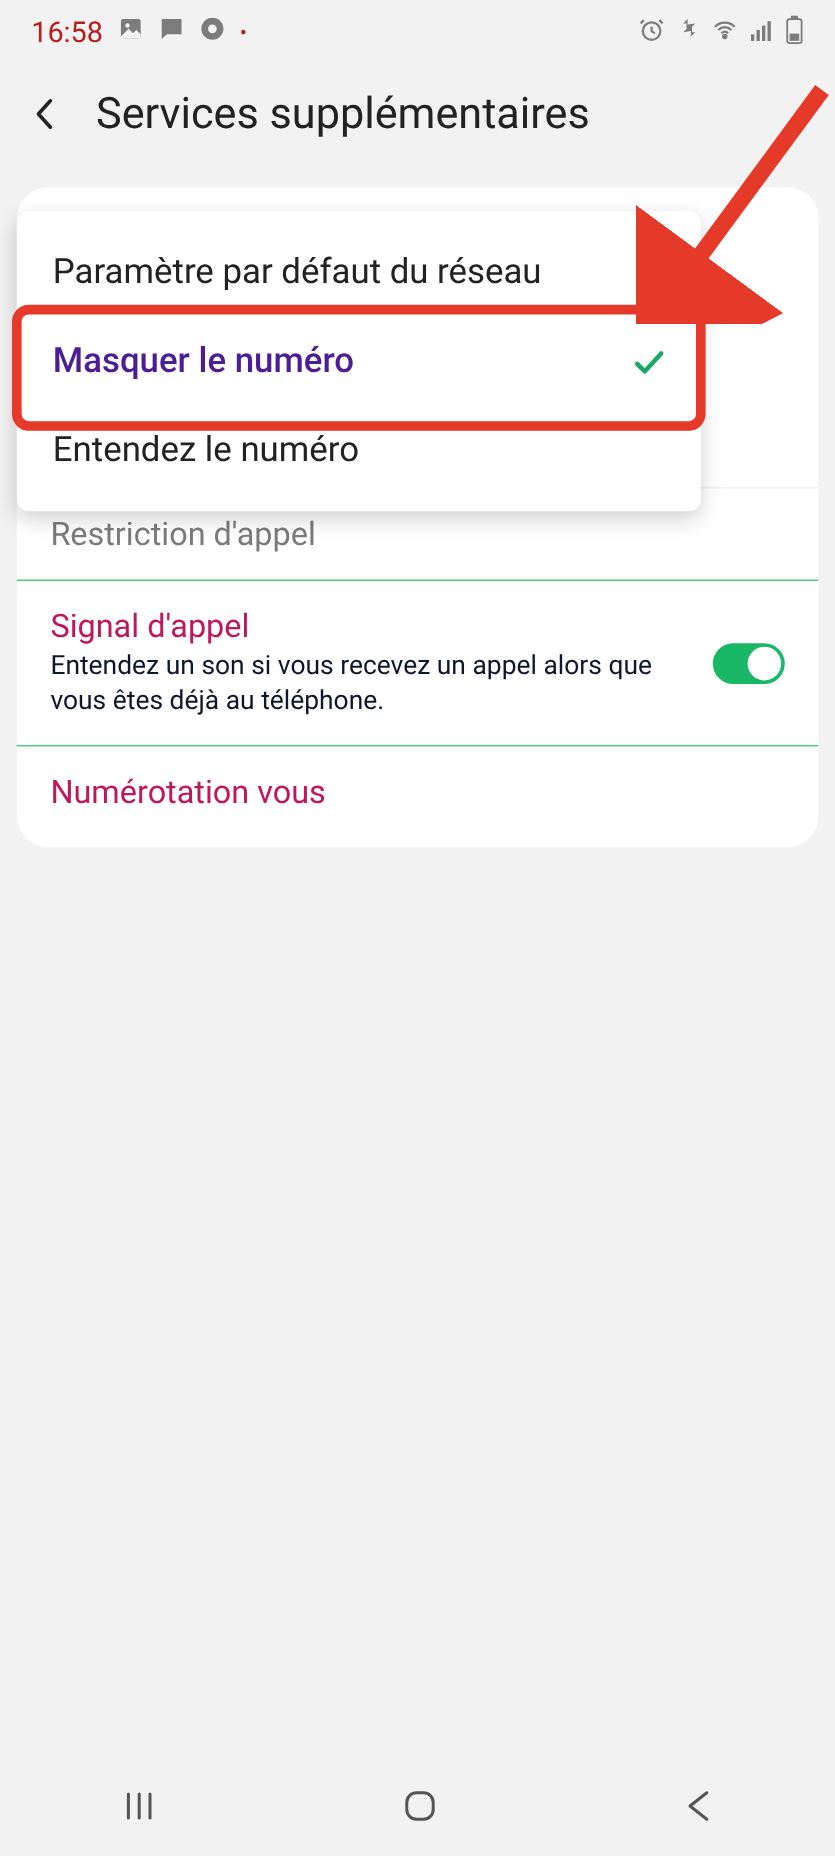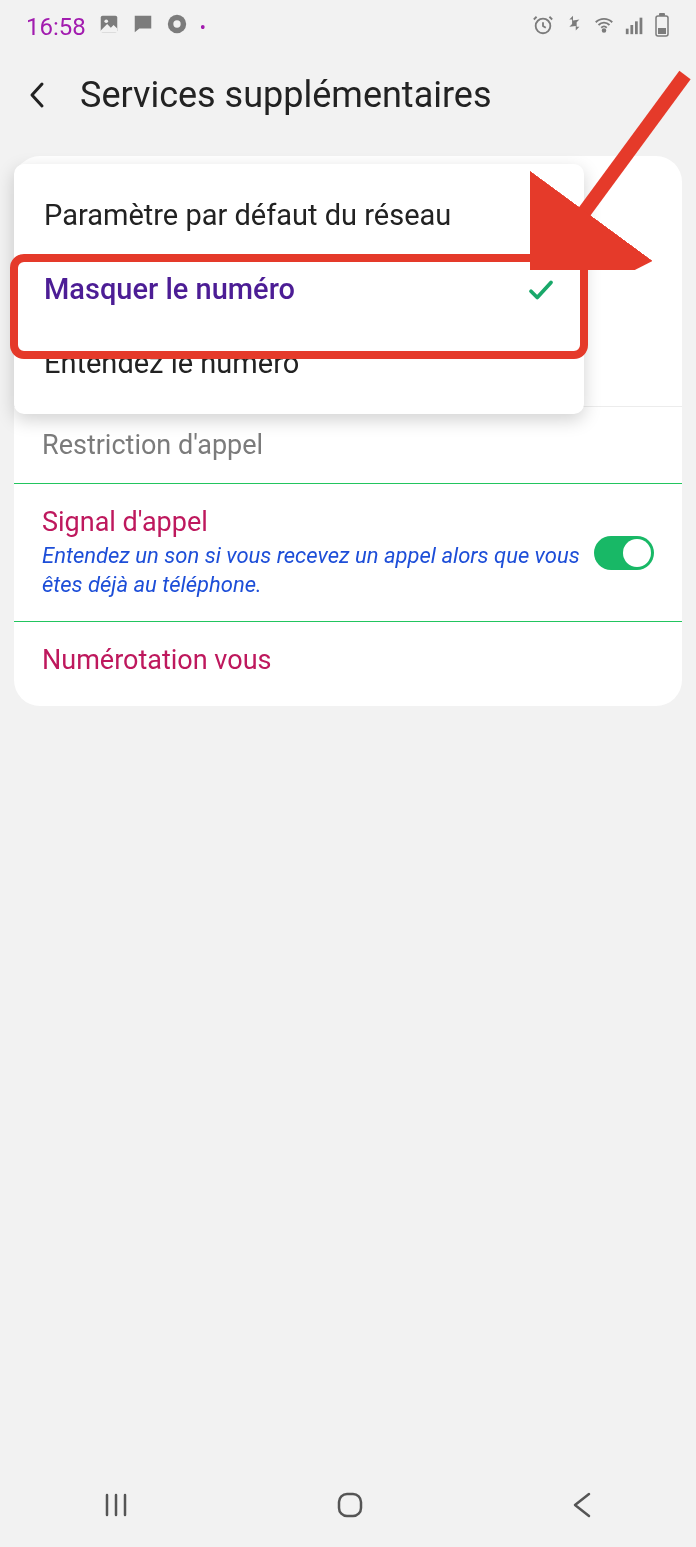--- a/index.html
+++ b/index.html
@@ -9,21 +9,21 @@
       background: #f2f2f2;
       font-family: -apple-system, Roboto, "Segoe UI", sans-serif;
       position: relative;
       overflow: hidden;
     }
     .status-bar {
       height: 54px;
       display: flex;
       justify-content: space-between;
       padding: 0 26px;
-      color: #a21caf;
+      color: #b91c1c;
     }
     .status-left { display: flex; align-items: center; gap: 12px; font-size: 24px; }
     .status-right { display: flex; align-items: center; gap: 8px; font-size: 20px; }
     .header {
       display: flex;
       align-items: center;
       padding: 20px 24px 40px 24px;
       gap: 28px;
     }
     .back-btn {
@@ -44,41 +44,41 @@
     .setting-row {
       padding: 22px 28px;
       border-bottom: 1px solid #22c55e;
       display: flex;
       align-items: center;
       justify-content: space-between;
     }
     .setting-row:last-child { border-bottom: none; }
     .setting-text { display: flex; flex-direction: column; gap: 4px; flex: 1; }
     .setting-title { font-size: 27px; color: #be185d; }
-    .setting-sub { font-size: 22px; color: #1d4ed8; line-height: 1.3; font-style: italic; }
+    .setting-sub { font-size: 22px; color: #0f172a; line-height: 1.3; }
     .toggle {
       width: 60px;
       height: 34px;
       border-radius: 17px;
       background: #18b866;
       position: relative;
       flex-shrink: 0;
     }
     .toggle::after {
       content: "";
       position: absolute;
       right: 3px; top: 3px;
       width: 28px; height: 28px;
       background: #fff;
       border-radius: 50%;
     }
     
     .popup {
       position: absolute;
-      top: 164px;
+      top: 176px;
       left: 14px;
       width: 570px;
       background: #fff;
       border-radius: 10px;
       box-shadow: 0 6px 18px rgba(0,0,0,0.18);
       padding: 14px 0;
       z-index: 50;
     }
     .popup-item {
       padding: 20px 30px;

